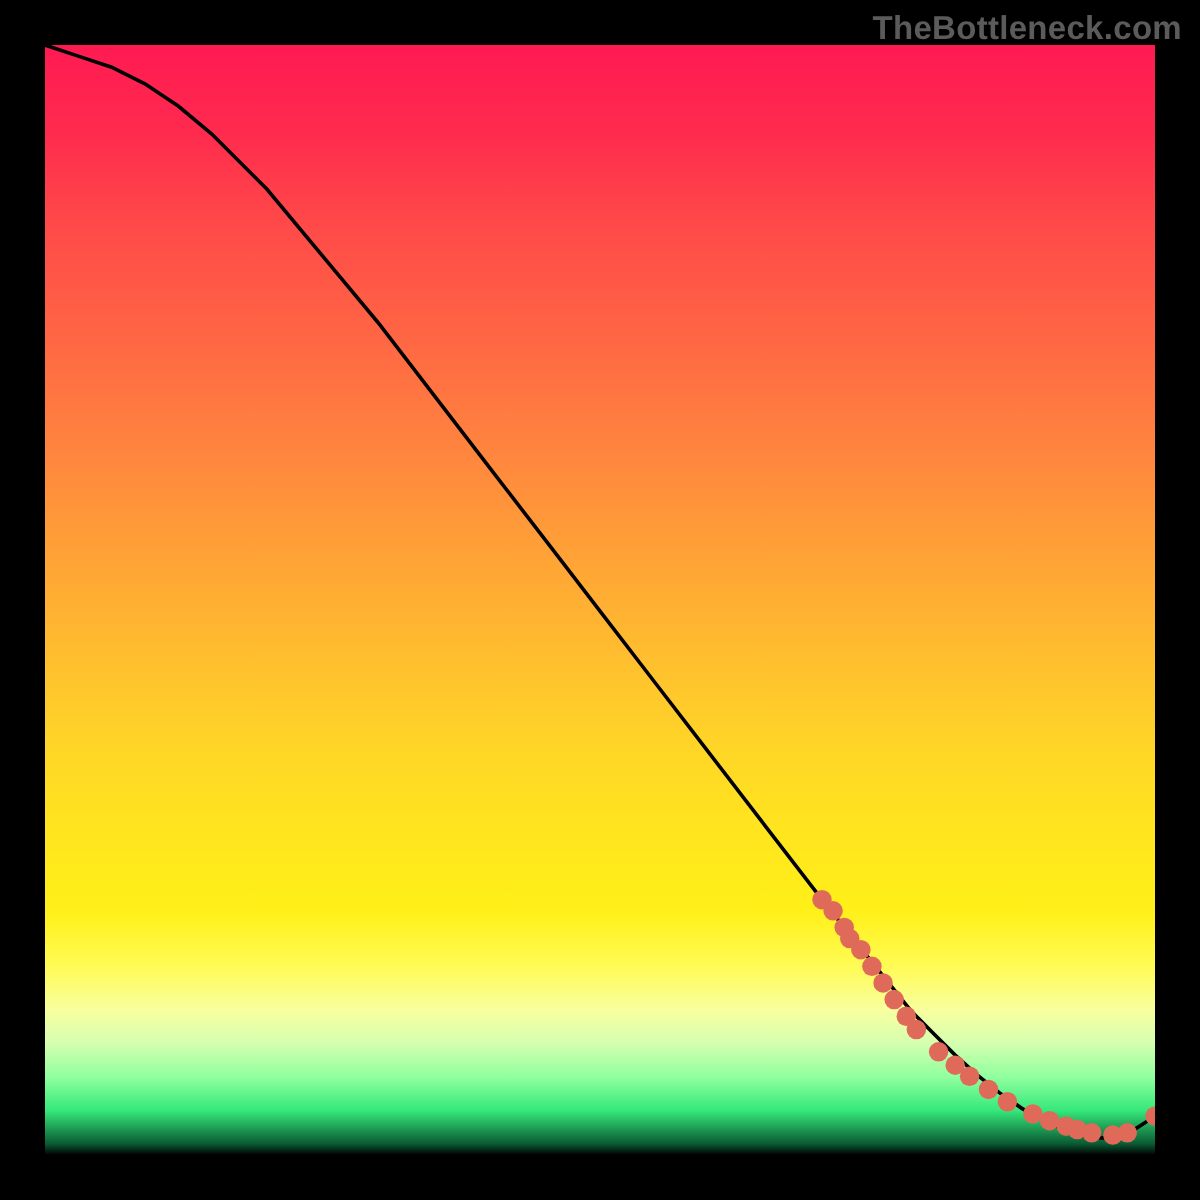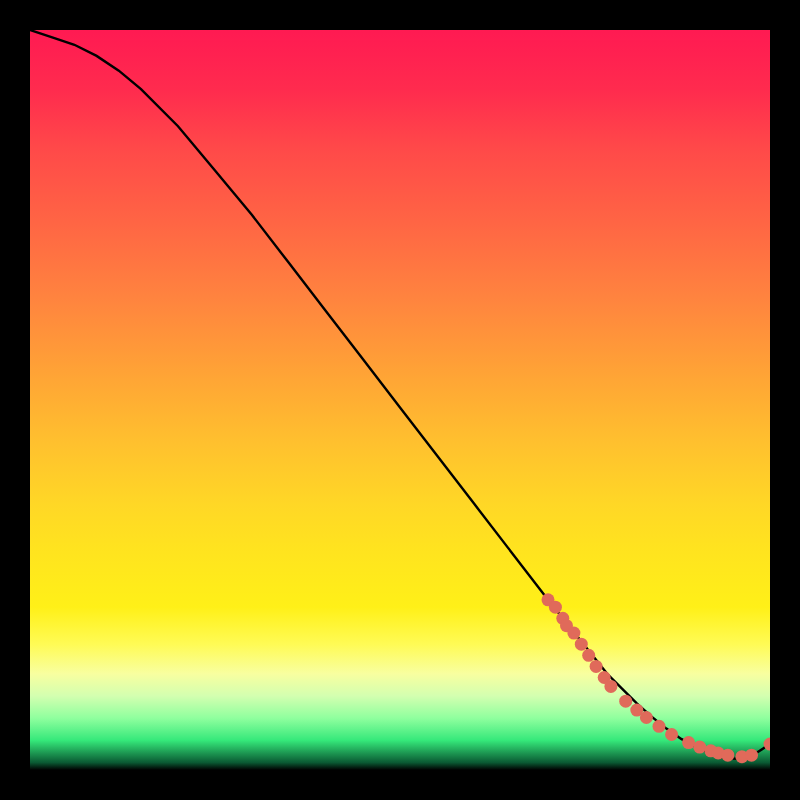--- a/index.html
+++ b/index.html
@@ -70,20 +70,21 @@
     stroke-width: 2.4;
   }
   .cluster circle {
     fill: #e06a5a;
   }
 </style>
 </head>
 <body>
 
 <div class="frame">
+  <div class="watermark">TheBottleneck.com</div>
   <div class="plot-area"></div>
   <svg class="curve" viewBox="0 0 740 740" preserveAspectRatio="none">
     <path id="curve-path" d="M0.0 0.0 L22.2 7.4 L44.4 14.8 L66.6 25.9 L88.8 40.7 L111.0 59.2 L148.0 96.2 L185.0 140.6 L222.0 185.0 L259.0 233.1 L296.0 281.2 L333.0 329.3 L370.0 377.4 L407.0 425.5 L444.0 473.6 L481.0 521.7 L518.0 569.8 L532.8 588.3 L547.6 606.8 L562.4 625.3 L577.2 643.8 L592.0 658.6 L606.8 673.4 L621.6 686.7 L636.4 698.6 L651.2 708.9 L666.0 717.1 L680.8 723.7 L695.6 728.2 L710.4 728.9 L725.2 723.7 L740.0 714.1" stroke="#000000"></path>
     <g class="cluster" id="cluster-group">
         <circle cx="518.0" cy="569.8" r="6.5"></circle>
         <circle cx="525.4" cy="577.2" r="6.5"></circle>
         <circle cx="532.8" cy="588.3" r="6.5"></circle>
         <circle cx="536.5" cy="595.7" r="6.5"></circle>
         <circle cx="543.9" cy="603.1" r="6.5"></circle>
         <circle cx="551.3" cy="614.2" r="6.5"></circle>

